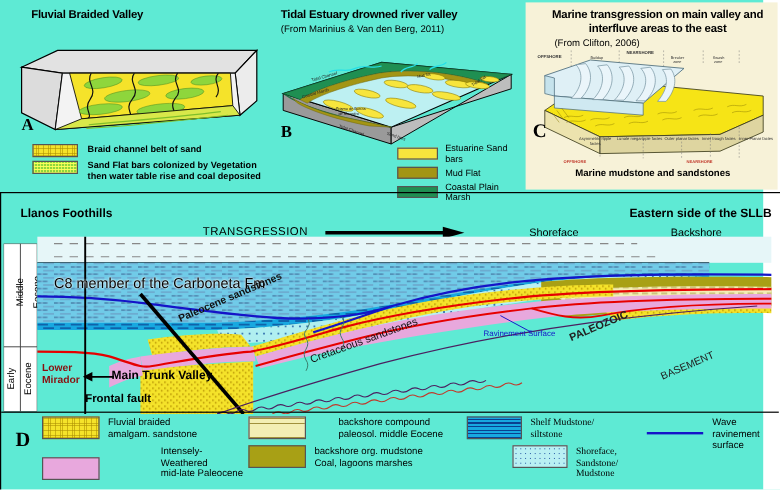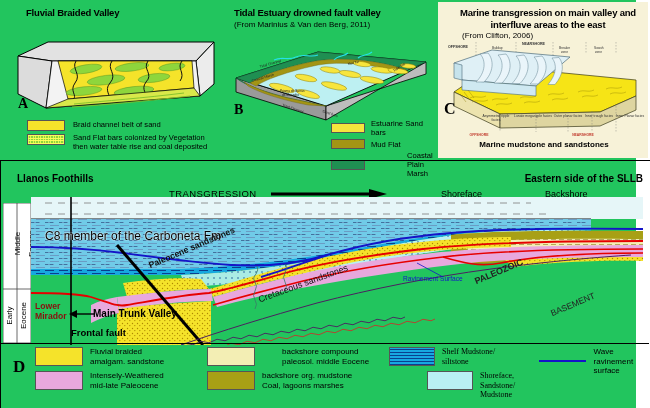--- a/index.html
+++ b/index.html
@@ -1,18 +1,18 @@
 <!DOCTYPE html>
 <html><head>
 <meta charset="utf-8">
 <style>
   html,body{margin:0;padding:0;background:#fff;}
   body{width:650px;height:408px;overflow:hidden;
        font-family:"Liberation Sans",sans-serif;color:#000;}
-  #root{position:relative;width:636px;height:408px;background:#22c55e;}
+  #root{position:relative;width:636px;height:408px;background:#5eead4;}
 
   .abs{position:absolute;}
 
   
   .panel-title{font-size:9.5px;font-weight:700;line-height:11.5px;letter-spacing:-0.2px;}
   .panel-src{font-size:8px;font-weight:400;line-height:10px;}
   .panel-letter{font-size:17px;font-weight:700;font-family:"Liberation Serif",serif;}
 
   .legend-txt{font-size:7.6px;line-height:9px;}
   .sw{display:inline-block;vertical-align:middle;border:.5px solid #555;}
@@ -83,35 +83,35 @@
       </g>
 
       <polygon points="54,63 180,52 186,60 32,72" fill="#d9e84a" stroke="#000" stroke-width=".7"></polygon>
       <g fill="none" stroke="#7fbf2a" stroke-width=".9">
         <path d="M60,68 C90,65 130,62 170,57"></path>
         <path d="M58,71 C92,69 132,65 176,60"></path>
       </g>
       <text x="4" y="72" font-family="Liberation Serif, serif" font-size="14" font-weight="bold">A</text>
     </svg>
 
-    <div class="abs" style="left:27px;top:120px;width:196px;">
+    <div class="abs" style="left:27px;top:120px;width:196px;font-weight:bold;">
       <div style="display:flex;align-items:flex-start;margin-bottom:2px;">
         <span class="sw pat-braid" style="width:36px;height:9px;flex:0 0 36px;margin-right:8px;"></span>
         <span class="legend-txt" style="white-space:pre-line;">Braid channel belt of sand</span>
       </div>
       <div style="display:flex;align-items:flex-start;">
         <span class="sw pat-sandflat" style="width:36px;height:9px;flex:0 0 36px;margin-right:8px;margin-top:1px;"></span>
         <span class="legend-txt" style="white-space:pre-line;">Sand Flat bars colonized by Vegetation
 then water table rise and coal deposited</span>
       </div>
     </div>
   </div>
 
   <div class="abs" style="left:228px;top:0;width:208px;height:160px;">
-    <div class="abs panel-title" style="left:6px;top:7px;width:205px;">Tidal Estuary drowned  fault valley</div>
+    <div class="abs panel-title" style="left:6px;top:7px;width:205px;">Tidal Estuary drowned  river valley</div>
     <div class="abs panel-src" style="left:6px;top:20px;width:205px;">(From Marinius &amp; Van den Berg, 2011)</div>
 
     <svg class="abs" style="left:2px;top:30px;" width="204" height="92" viewBox="0 0 204 92">
 
       <polygon points="6,48 6,62 96,90 96,76" fill="#9a9a9a" stroke="#000" stroke-width=".8"></polygon>
       <polygon points="96,90 96,76 196,44 196,32" fill="#bdbdbd" stroke="#000" stroke-width=".8"></polygon>
 
       <polygon points="6,48 88,22 196,32 96,76" fill="#bdf0f2" stroke="#000" stroke-width=".9"></polygon>
 
       <path d="M6,48 L88,22 L196,32 L176,40 C150,30 110,27 86,31 C60,36 34,44 20,53 Z" fill="#1f8f52" stroke="#0d5c33" stroke-width=".5"></path>
@@ -153,21 +153,21 @@
 
     <div class="abs" style="left:103px;top:119px;width:105px;">
       <div style="display:flex;align-items:center;margin-bottom:2px;">
         <span class="sw" style="width:32px;height:8px;flex:0 0 32px;margin-right:6px;background:#f7e53d;"></span>
         <span class="legend-txt">Estuarine Sand bars</span>
       </div>
       <div style="display:flex;align-items:center;margin-bottom:2px;">
         <span class="sw" style="width:32px;height:8px;flex:0 0 32px;margin-right:6px;background:#a39514;"></span>
         <span class="legend-txt">Mud Flat</span>
       </div>
-      <div style="display:flex;align-items:center;gap:36px;">
+      <div style="display:flex;align-items:center;">
         <span class="sw" style="width:32px;height:8px;flex:0 0 32px;margin-right:6px;background:#1f8f52;"></span>
         <span class="legend-txt">Coastal Plain Marsh</span>
       </div>
     </div>
   </div>
 
   <div class="abs" style="left:438px;top:2px;width:210px;height:156px;background:#f7f2d8;">
     <div class="abs panel-title" style="left:12px;top:5px;width:196px;text-align:center;">Marine transgression on main valley and interfluve areas to the east</div>
     <div class="abs panel-src" style="left:24px;top:29px;width:160px;">(From Clifton, 2006)</div>
 
@@ -251,21 +251,21 @@
   <div id="xsec" class="framebox">
 
     <div class="abs hdr" style="left:16px;top:12px;">Llanos Foothills</div>
     <div class="abs hdr" style="right:8px;top:12px;margin-left:12px;">Eastern side of the SLLB</div>
     <div class="abs" style="left:168px;top:27px;font-size:9.5px;letter-spacing:.4px;">TRANSGRESSION</div>
     <svg class="abs" style="left:270px;top:27px;" width="118" height="12">
       <line x1="0" y1="6" x2="100" y2="6" stroke="#000" stroke-width="3"></line>
       <polygon points="98,1 116,6 98,11" fill="#000"></polygon>
     </svg>
     <div class="abs hdr2" style="left:440px;top:28px;">Shoreface</div>
-    <div class="abs hdr2" style="left:544px;top:28px;">Backshore</div>
+    <div class="abs hdr2" style="left:558px;top:28px;">Backshore</div>
 
     <svg class="abs" style="left:2px;top:42px;" width="28" height="140">
       <rect x="0" y="0" width="28" height="140" fill="#fff" stroke="#444" stroke-width=".8"></rect>
       <line x1="0" y1="86" x2="28" y2="86" stroke="#444" stroke-width=".8"></line>
       <line x1="14" y1="0" x2="14" y2="140" stroke="#444" stroke-width=".8"></line>
     </svg>
     <div class="abs rot90" style="left:-14px;top:78px;width:60px;text-align:center;font-size:8px;">Middle</div>
     <div class="abs rot90" style="left:0px;top:78px;width:60px;text-align:center;font-size:8px;">Eocene</div>
     <div class="abs rot90" style="left:-16px;top:150px;width:48px;text-align:center;font-size:8px;">Early</div>
     <div class="abs rot90" style="left:-2px;top:150px;width:48px;text-align:center;font-size:8px;">Eocene</div>
@@ -391,21 +391,21 @@
     <div class="abs panel-letter" style="left:12px;top:196px;">D</div>
 
     <div class="abs" style="left:34px;top:186px;width:612px;display:flex;">
 
       <div style="flex:0 0 172px;">
         <div style="display:flex;align-items:flex-start;margin-bottom:5px;">
           <span class="sw pat-braid" style="width:46px;height:17px;flex:0 0 46px;margin-right:7px;"></span>
           <span class="legend-txt" style="white-space:pre-line;font-size:8px;line-height:9.5px;">Fluvial braided
 amalgam. sandstone</span>
         </div>
-        <div style="display:flex;align-items:center;">
+        <div style="display:flex;align-items:flex-end;gap:44px;">
           <span class="sw sw-weath" style="width:46px;height:17px;flex:0 0 46px;margin-right:7px;"></span>
           <span class="legend-txt" style="white-space:pre-line;font-size:8px;line-height:9.5px;">Intensely-Weathered
 mid-late Paleocene</span>
         </div>
       </div>
 
       <div style="flex:0 0 182px;">
         <div style="display:flex;align-items:center;margin-bottom:5px;gap:20px;">
           <span class="sw pat-paleosol" style="width:46px;height:17px;flex:0 0 46px;margin-right:7px;"></span>
           <span class="legend-txt" style="white-space:pre-line;font-size:8px;line-height:9.5px;">backshore compound

